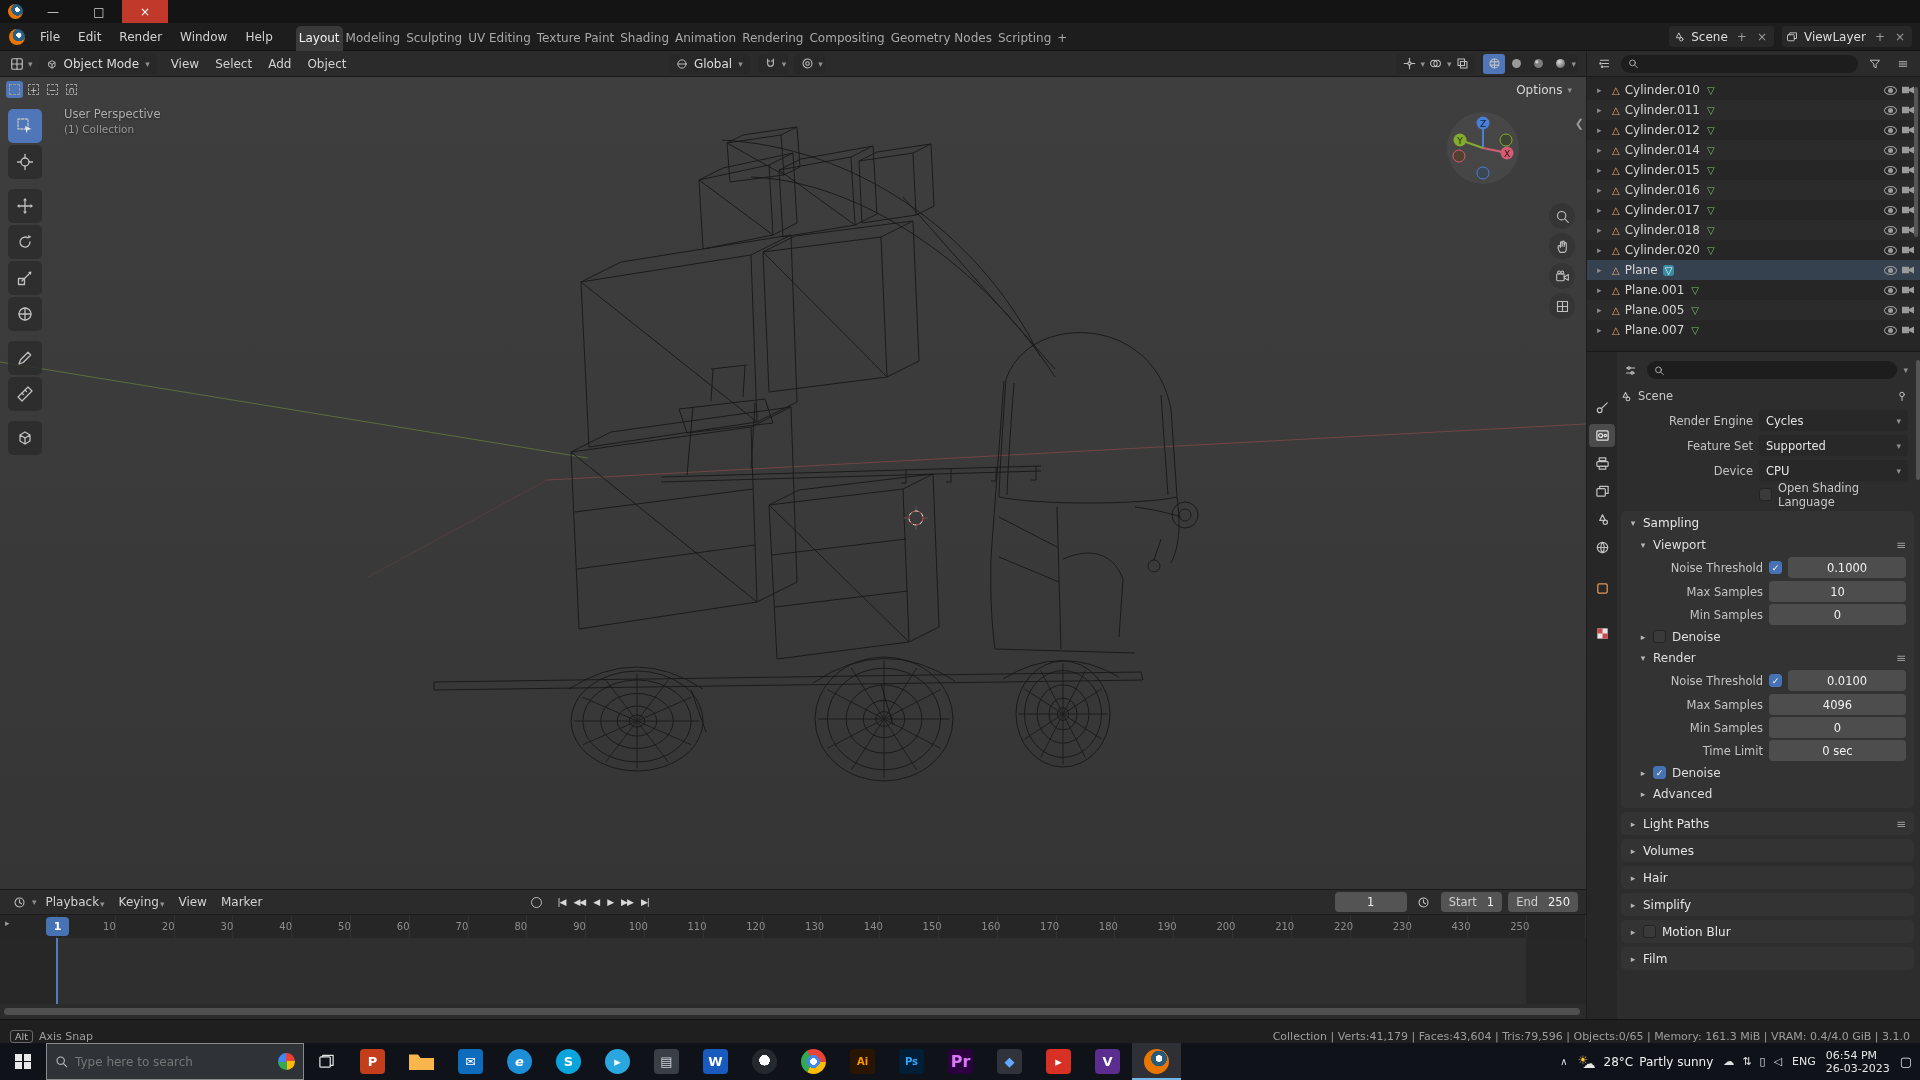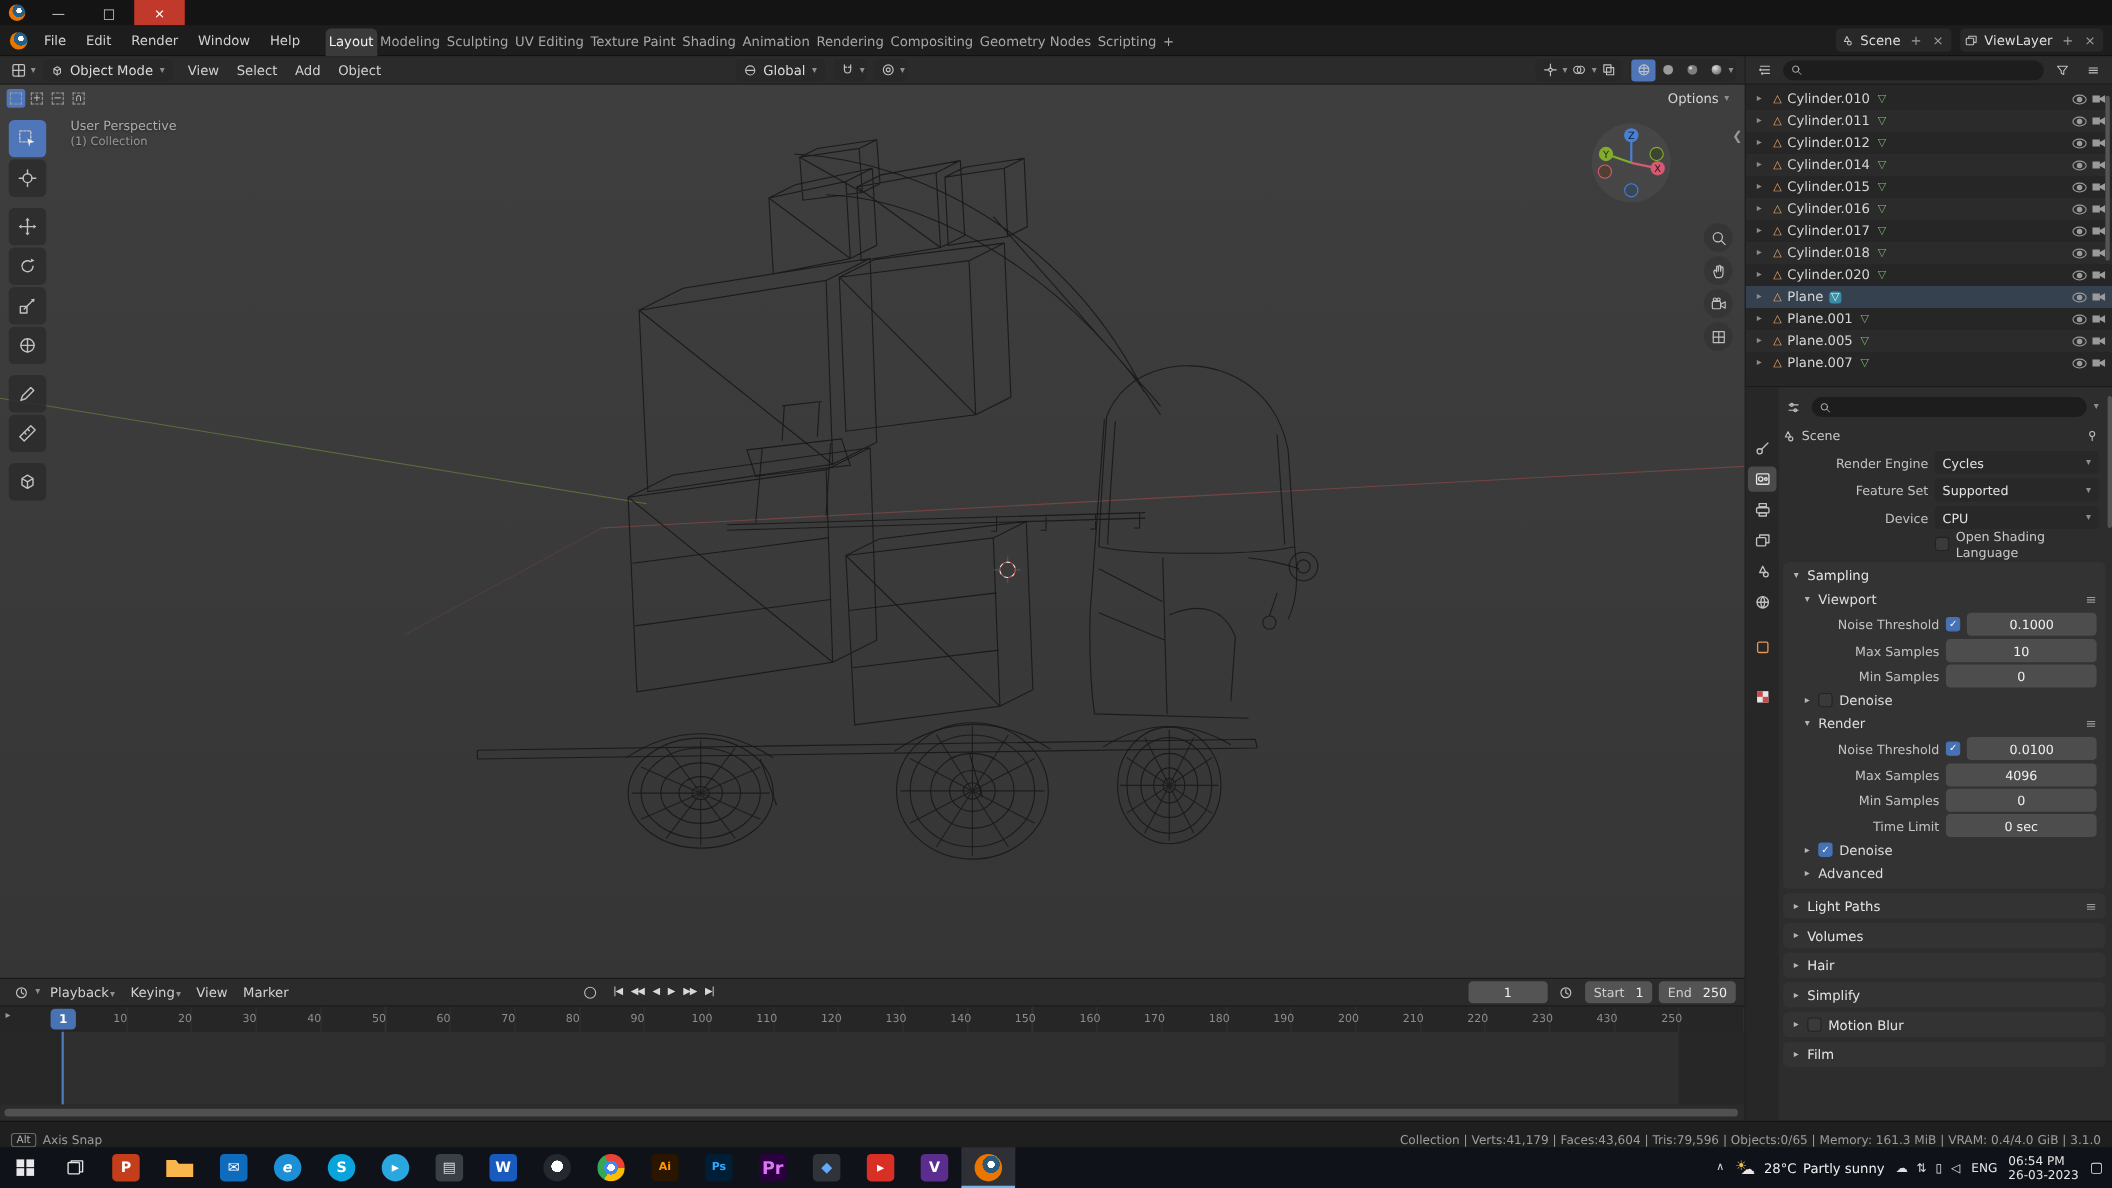--- a/index.html
+++ b/index.html
@@ -1064,20 +1064,28 @@
 
 <div id="taskbar">
   <div id="start-btn">
     <span class="winlogo">
         <span></span>
         <span></span>
         <span></span>
         <span></span>
       </span>
   </div>
+  <div id="tb-search">
+    <svg width="13" height="13" viewBox="0 0 16 16" class="ico">
+        <circle cx="7" cy="7" r="4.5"></circle>
+        <line x1="10.5" y1="10.5" x2="14.5" y2="14.5"></line>
+      </svg>
+    <input type="text" placeholder="Type here to search" style="">
+    <span class="highlight"></span>
+  </div>
   <div id="taskview">
     <svg width="17" height="17" viewBox="0 0 18 18" class="ico" style="stroke:#e4e4e4">
         <rect x="2" y="4" width="11" height="11" rx="1"></rect>
         <path d="M5,4 V2.5 H16 V13 H13"></path>
       </svg>
   </div>
   <div id="tb-apps">
 
       <div class="tb-app">
         <span class="tb-glyph" style="background:#c43e1c;color:#fff">P</span>

